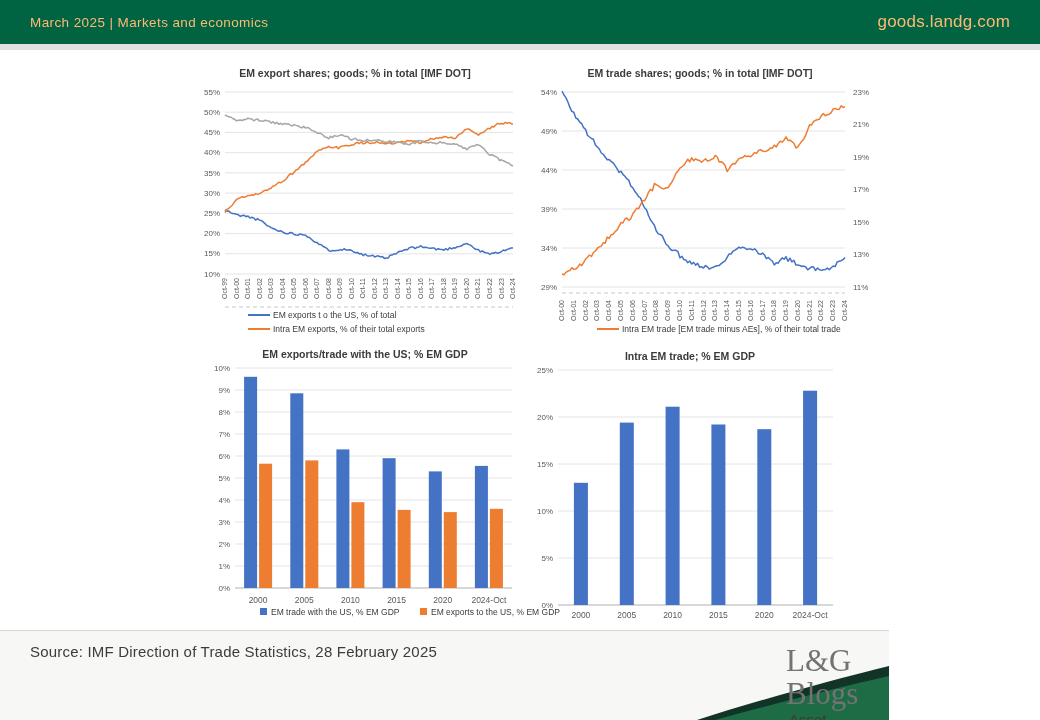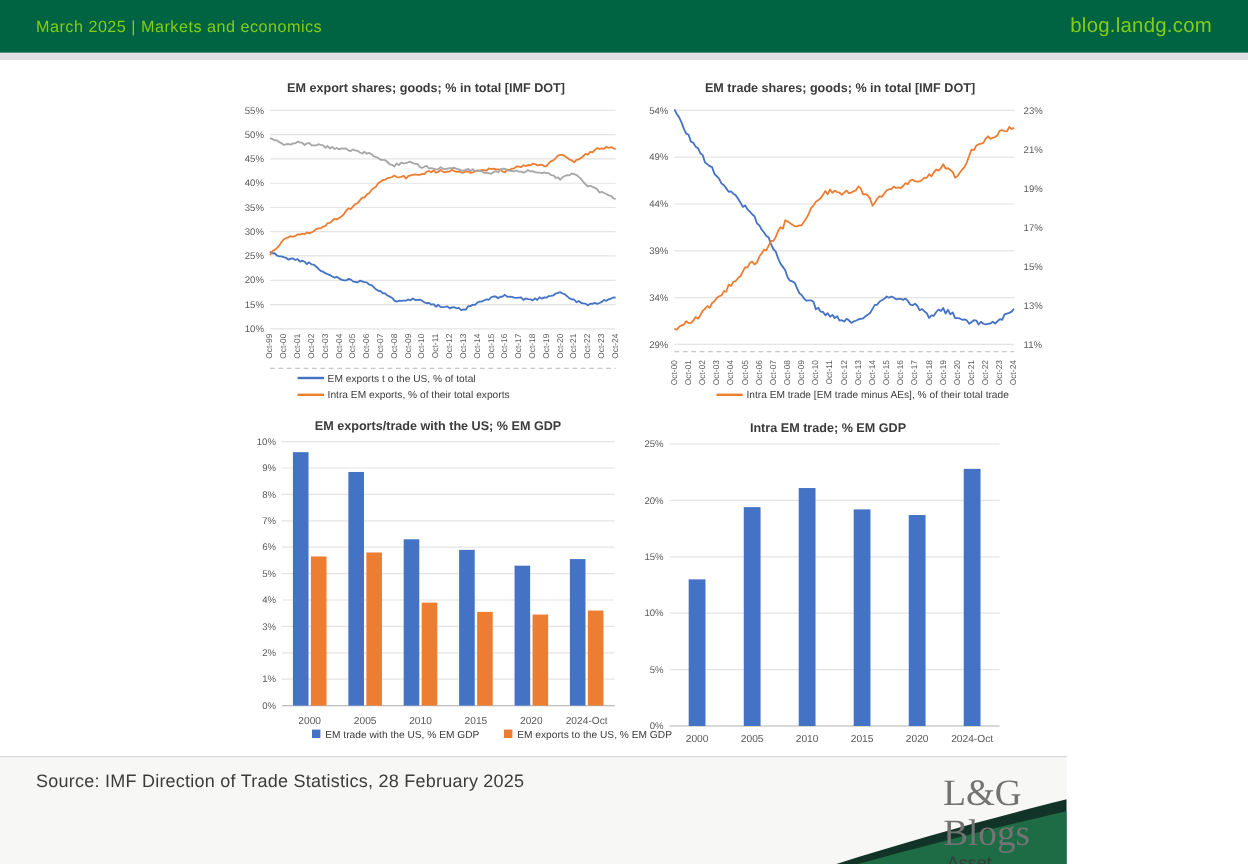--- a/index.html
+++ b/index.html
@@ -1,41 +1,41 @@
 <!DOCTYPE html>
 <html><head>
 <meta charset="utf-8">
 <style>
   html,body{margin:0;padding:0;background:#ffffff;}
   #page{position:relative;width:1040px;height:720px;overflow:hidden;background:#ffffff;
         font-family:"Liberation Sans",sans-serif;}
   .header{position:absolute;top:0;left:0;width:1040px;height:44px;background:#006341;
           display:flex;align-items:center;justify-content:space-between;
-          padding:12px 30px;box-sizing:border-box;color:#84cc16;}
+          padding:12px 30px;box-sizing:border-box;color:#fdba74;}
   .header-left{font-size:13.5px;letter-spacing:.4px;}
   .header-right{font-size:17px;letter-spacing:.2px;cursor:pointer;}
   .header-strip{position:absolute;top:44px;left:0;width:1040px;height:6px;background:#e0e0e4;}
   .content{position:absolute;top:50px;left:0;width:1040px;height:580px;background:#ffffff;}
   svg.chart{position:absolute;overflow:visible;}
   .footer{position:absolute;top:630px;left:0;width:889px;height:90px;background:#f7f7f5;
           border-top:1px solid #d8d8d8;box-sizing:border-box;overflow:hidden;}
   .source{position:absolute;left:30px;top:12px;font-size:15px;color:#3c3c3c;letter-spacing:.2px;}
   .logo{position:absolute;left:786px;top:14px;}
   .logo-title{font-family:"Liberation Serif",serif;font-size:31px;color:#737373;line-height:1.05;}
   .logo-sub{font-size:15px;color:#3a3a3a;padding-left:3px;margin-top:1px;}
   .wedge{position:absolute;right:0;bottom:0;width:240px;height:90px;}
 </style>
 </head>
 <body>
 
 <div id="page">
 
   <div class="header">
     <span class="header-left">March 2025 | Markets and economics</span>
-    <span class="header-right">blog.landg.com</span>
+    <span class="header-right">goods.landg.com</span>
   </div>
   <div class="header-strip"></div>
 
   <div class="content">
     <svg class="chart" id="c0" style="left:185px;top:12px" width="340" height="285" viewBox="0 0 340 285">
         <text x="170" y="15" text-anchor="middle" font-size="10.5" font-weight="bold" fill="#3b3b3b">EM export shares; goods; % in total [IMF DOT]</text>
         <line x1="40" y1="30.0" x2="328" y2="30.0" stroke="#e4e4e4" stroke-width="1"></line>
         <text x="35" y="32.6" text-anchor="end" font-size="8" fill="#595959">55%</text>
         <line x1="40" y1="50.2" x2="328" y2="50.2" stroke="#e4e4e4" stroke-width="1"></line>
         <text x="35" y="52.8" text-anchor="end" font-size="8" fill="#595959">50%</text>

